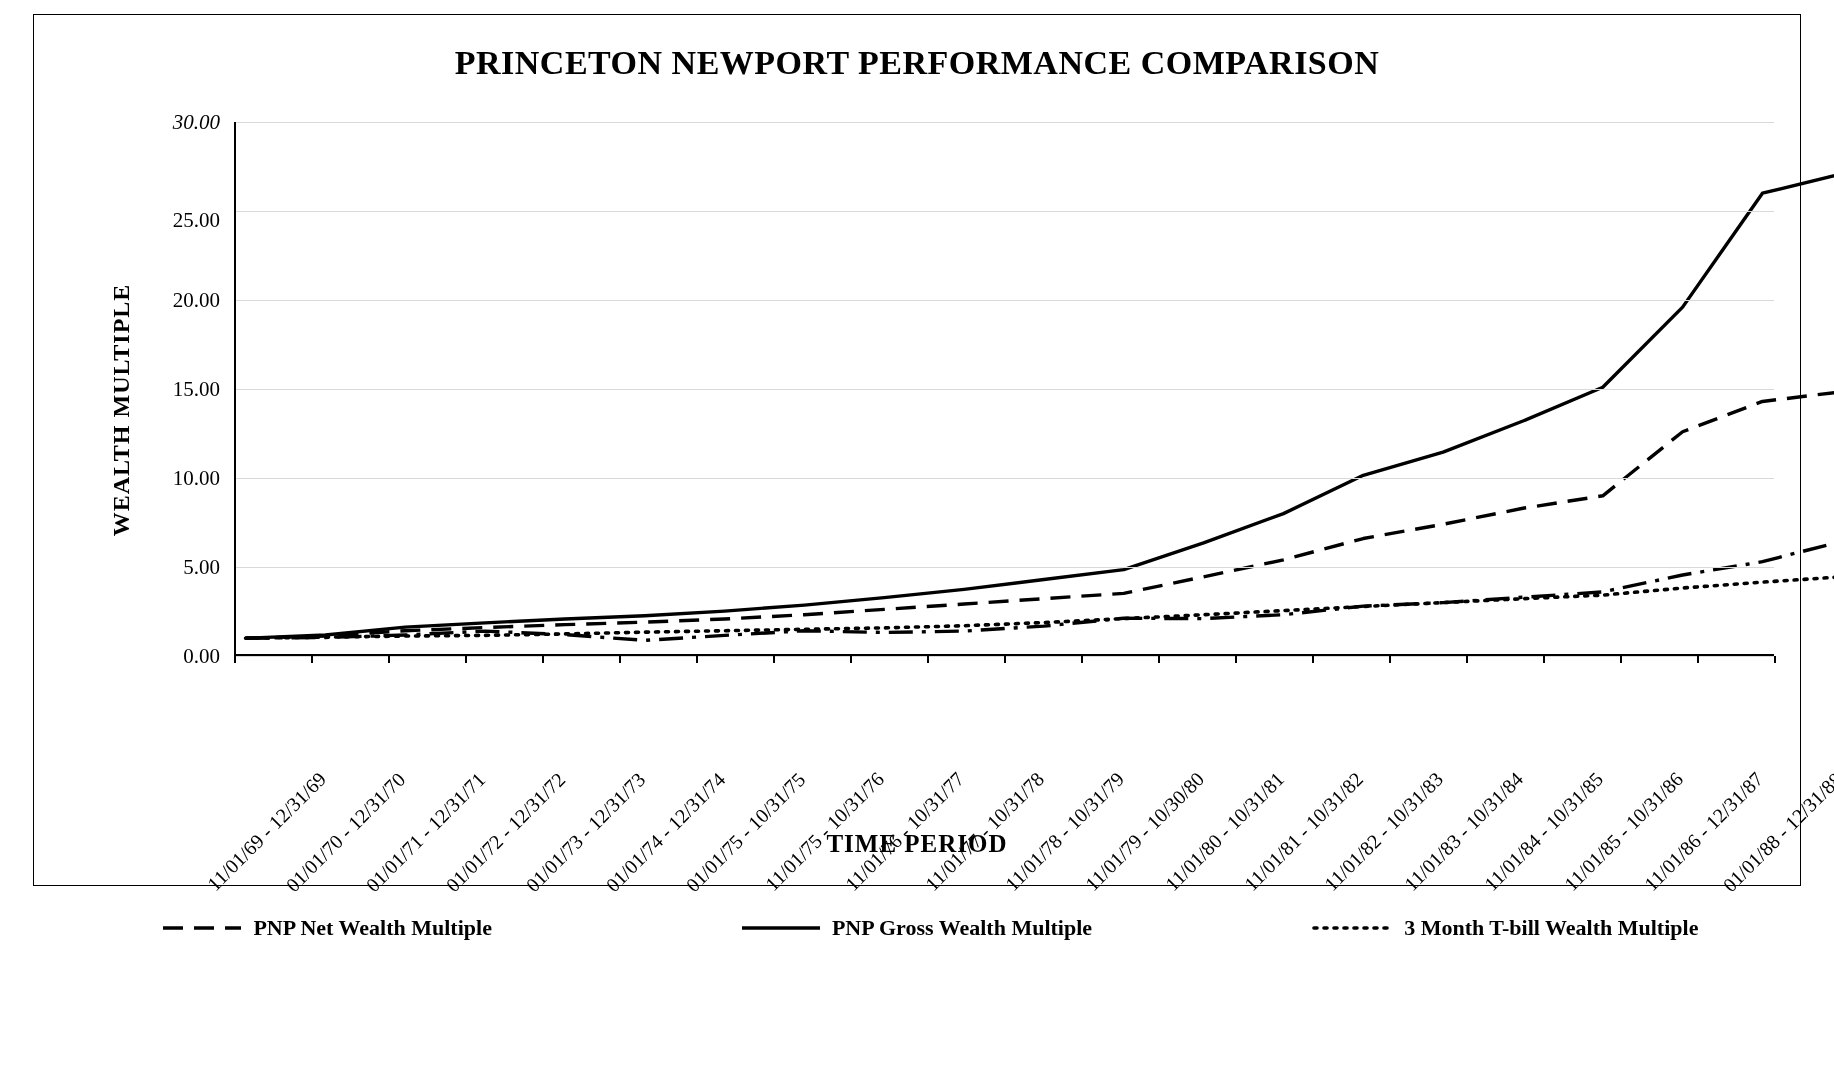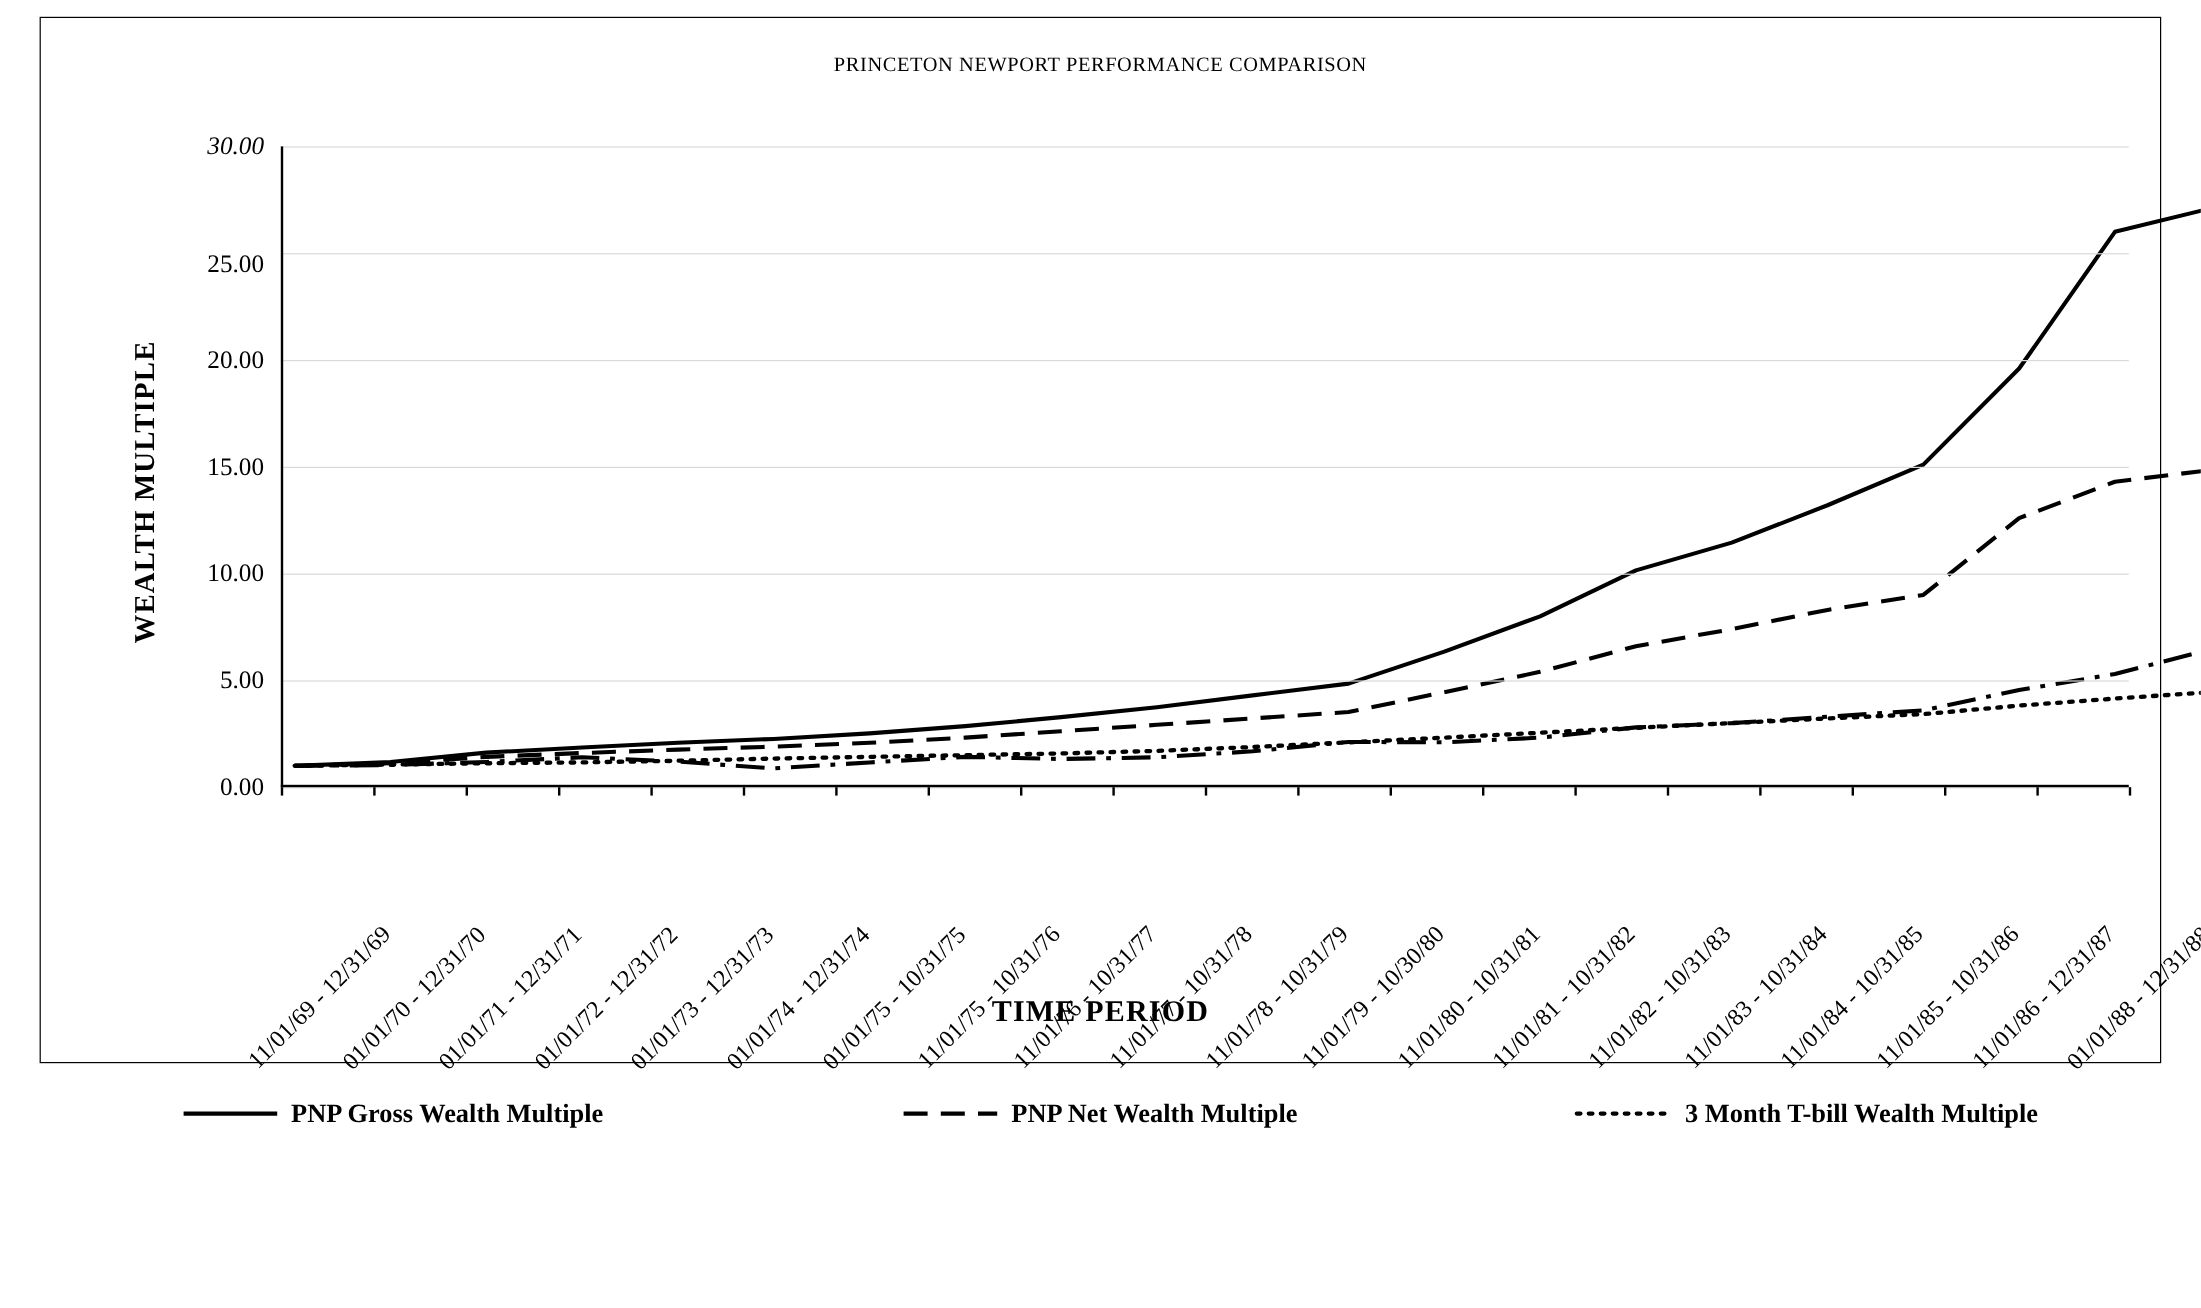--- a/index.html
+++ b/index.html
@@ -30,22 +30,22 @@
     box-sizing: border-box;
     background: #ffffff;
   }
   .chart-title {
     position: absolute;
     left: 0;
     top: 44px;
     width: 1834px;
     text-align: center;
     font-family: "Liberation Serif", serif;
-    font-weight: normal;
-    font-size: 17px;
+    font-weight: bold;
+    font-size: 34px;
     letter-spacing: 0.5px;
   }
   
   .ylabel {
     position: absolute;
     left: -22px;
     top: 390px;
     width: 300px;
     text-align: center;
     transform: rotate(-90deg);
@@ -245,32 +245,32 @@
       <div class="xtick" style="left: 1466.61px;"><span class="xtick-inner">11/01/86 - 12/31/87</span></div>
       <div class="xtick" style="left: 1546.45px;"><span class="xtick-inner">01/01/88 - 12/31/88</span></div>
     </div>
 
   <div class="xlabel">TIME PERIOD</div>
 
   <div id="legend">
       <div class="legend-item">
         <span class="legend-swatch">
           <svg width="78" height="14">
+            <line x1="0" y1="7" x2="78" y2="7" stroke="#000000" stroke-width="3.6" stroke-linecap="butt" stroke-dasharray="20,11"></line>
+          </svg>
+        </span>
+        <span class="legend-text">PNP Net Wealth Multiple</span>
+      </div>
+      <div class="legend-item">
+        <span class="legend-swatch">
+          <svg width="78" height="14">
             <line x1="0" y1="7" x2="78" y2="7" stroke="#000000" stroke-width="3.6" stroke-linecap="butt"></line>
           </svg>
         </span>
         <span class="legend-text">PNP Gross Wealth Multiple</span>
-      </div>
-      <div class="legend-item">
-        <span class="legend-swatch">
-          <svg width="78" height="14">
-            <line x1="0" y1="7" x2="78" y2="7" stroke="#000000" stroke-width="3.6" stroke-linecap="butt" stroke-dasharray="20,11"></line>
-          </svg>
-        </span>
-        <span class="legend-text">PNP Net Wealth Multiple</span>
       </div>
       <div class="legend-item">
         <span class="legend-swatch">
           <svg width="78" height="14">
             <line x1="0" y1="7" x2="78" y2="7" stroke="#000000" stroke-width="3.6" stroke-linecap="round" stroke-dasharray="3,7"></line>
           </svg>
         </span>
         <span class="legend-text">3 Month T-bill Wealth Multiple</span>
       </div>
     </div>

